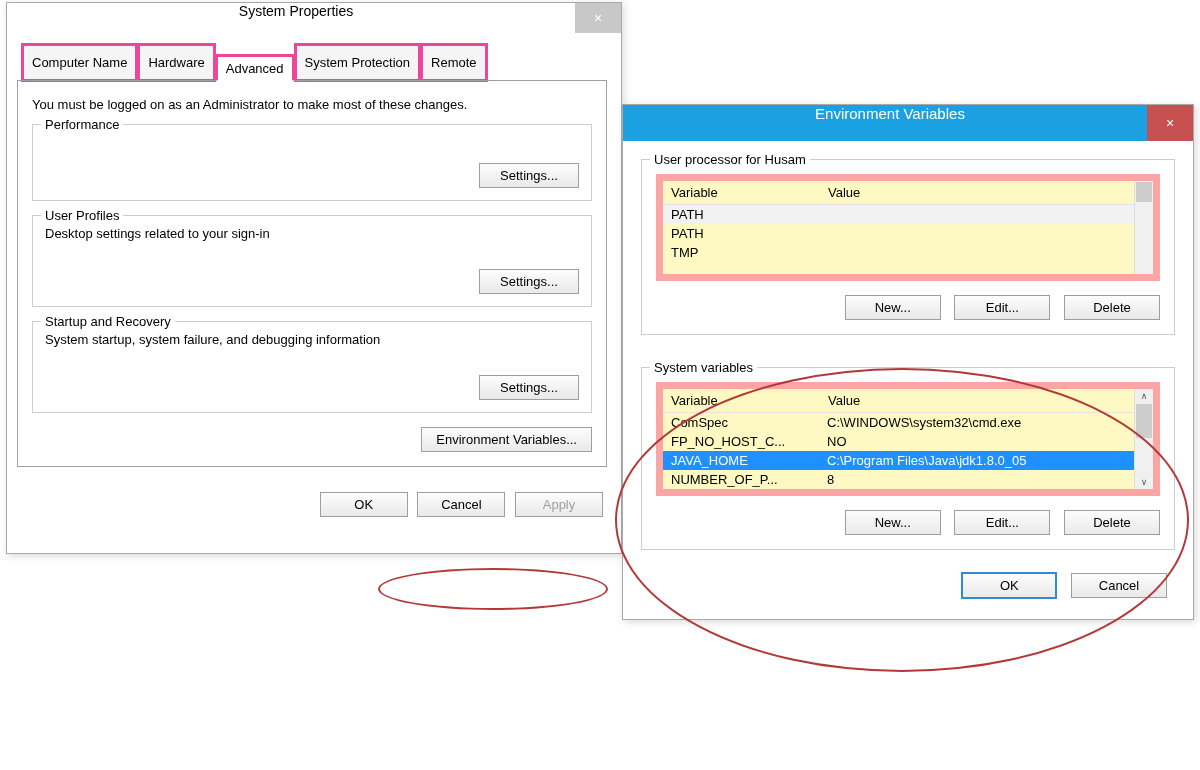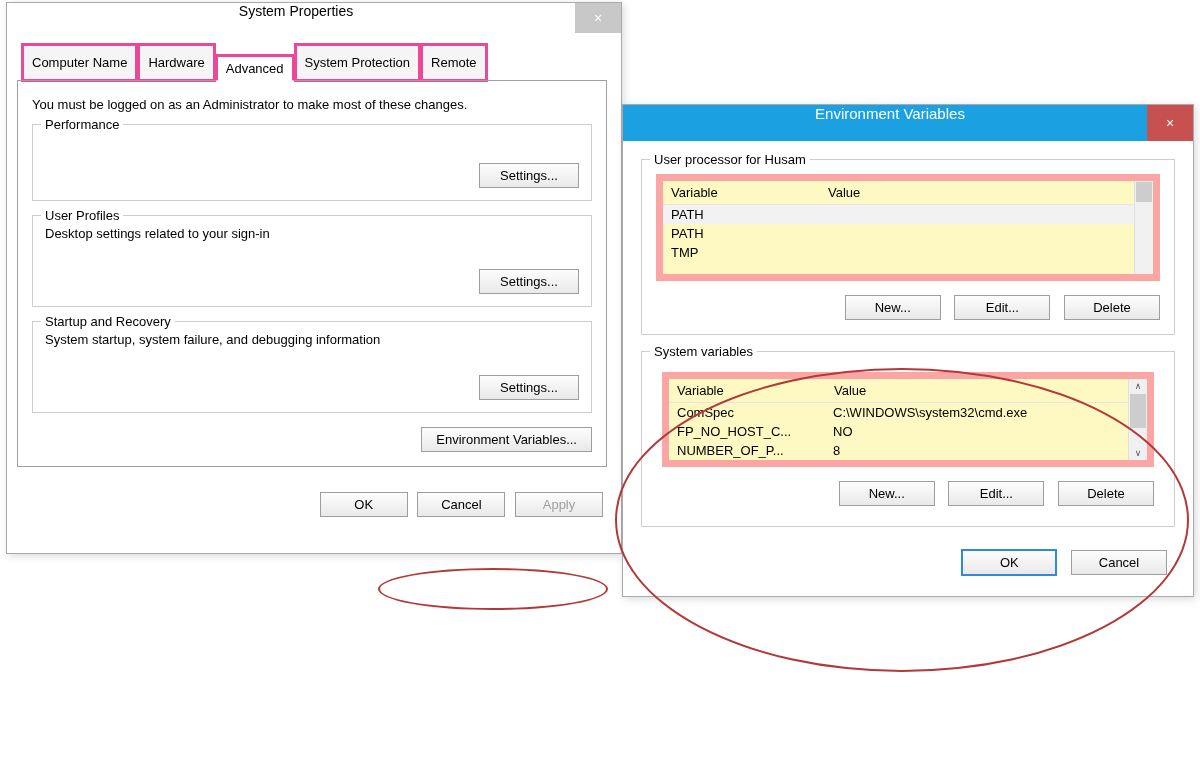--- a/index.html
+++ b/index.html
@@ -130,36 +130,40 @@
             </div>
         </div>
       </div>
       <div style="text-align:right">
         <span class="btn" style="min-width:96px">New...</span>
         <span class="btn" style="min-width:96px;margin-left:10px">Edit...</span>
         <span class="btn" style="min-width:96px;margin-left:10px">Delete</span>
       </div>
     </div>
 
-    <div class="fieldset" style="padding:20px;margin-top:16px">
+    <div class="fieldset" style="padding:14px;margin-top:32px">
       <div class="fieldset-legend">System variables</div>
       <div class="listbox" style="margin-bottom:14px">
         <div class="listwrap">
           <div class="listcontent">
             <div class="listhead">
               <div class="col col1">Variable</div>
               <div class="col col2">Value</div>
             </div>
             <div class="listrow">
                 <div class="col col1">ComSpec</div>
                 <div class="col col2">C:\WINDOWS\system32\cmd.exe</div>
               </div>
             <div class="listrow">
                 <div class="col col1">FP_NO_HOST_C...</div>
                 <div class="col col2">NO</div>
+              </div>
+            <div class="listrow selected">
+                <div class="col col1">JAVA_HOME</div>
+                <div class="col col2">C:\Program Files\Java\jdk1.8.0_05</div>
               </div>
             <div class="listrow">
                 <div class="col col1">NUMBER_OF_P...</div>
                 <div class="col col2">8</div>
               </div>
           </div>
           <div class="scrollbar">
             <span class="arrow">∧</span>
             <div class="thumb"></div>
             <div style="flex:1"></div>

